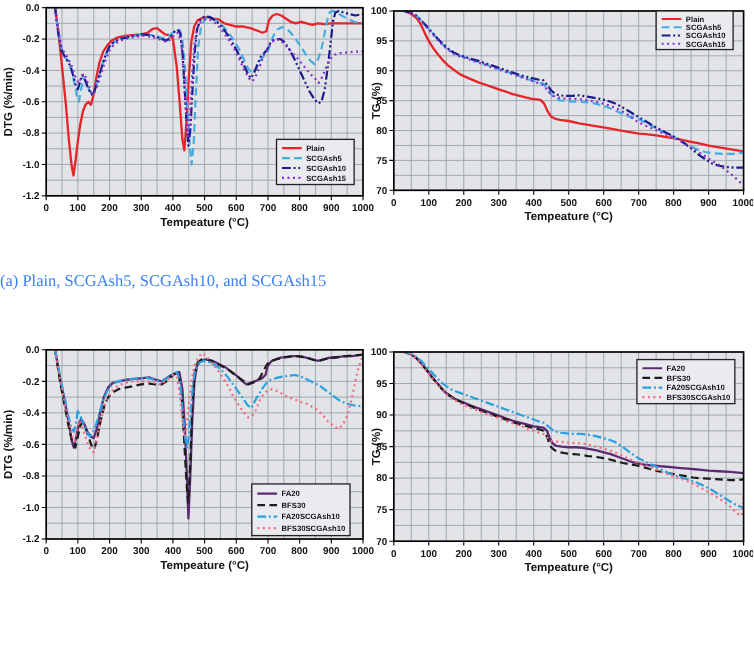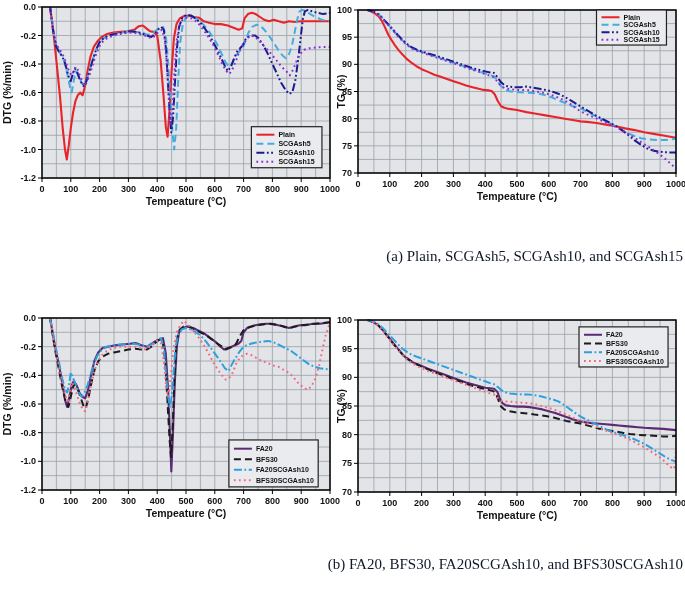--- a/index.html
+++ b/index.html
@@ -1,19 +1,19 @@
 <!DOCTYPE html>
 <html><head>
 <meta charset="utf-8">
 <style>
   html,body{margin:0;padding:0;background:#fff;}
   .figure{position:relative;width:685px;height:589px;background:#ffffff;overflow:hidden;}
   .chart{position:absolute;}
-  .caption{position:absolute;left:0;width:683px;text-align:right;
-           font-family:"Liberation Serif",serif;font-size:15px;color:#0f172a;}
+  .caption{position:absolute;left:0;width:683px;text-align:left;
+           font-family:"Liberation Serif",serif;font-size:15px;color:#3b82f6;}
   svg text{font-family:"Liberation Sans",sans-serif;fill:#121212;}
   .t-tick{font-size:9px;font-weight:700;}
   .t-axis{font-size:10.5px;font-weight:700;}
   .t-leg{font-size:7px;font-weight:700;}
 </style>
 </head>
 <body>
 
 <div class="figure">
   <div class="chart" style="left: 0px; top: 0px; width: 342px; height: 230px;"><svg width="342" height="230" viewBox="0 0 342 230">
@@ -386,14 +386,13 @@
         <rect x="244.01" y="26.88" width="89.04" height="40.076" fill="#e9ebee" stroke="#222222" stroke-width="1.2"></rect>
         <line x1="249.01" y1="34.7645" x2="267.01" y2="34.7645" stroke="#5c2a73" stroke-width="2"></line>
         <text x="271.01" y="37.2645" class="t-leg">FA20</text>
         <line x1="249.01" y1="43.533500000000004" x2="267.01" y2="43.533500000000004" stroke="#1c1c1c" stroke-width="2" stroke-dasharray="7,4"></line>
         <text x="271.01" y="46.033500000000004" class="t-leg">BFS30</text>
         <line x1="249.01" y1="52.3025" x2="267.01" y2="52.3025" stroke="#2da0e0" stroke-width="2" stroke-dasharray="8,2.5,1.8,2.5"></line>
         <text x="271.01" y="54.8025" class="t-leg">FA20SCGAsh10</text>
         <line x1="249.01" y1="61.0715" x2="267.01" y2="61.0715" stroke="#f5697f" stroke-width="2" stroke-dasharray="1.8,3.2"></line>
         <text x="271.01" y="63.5715" class="t-leg">BFS30SCGAsh10</text>
       </svg></div>
-  <div class="caption" style="top: 556px;">(b) FA20, BFS30, FA20SCGAsh10, and BFS30SCGAsh10</div>
 </div>
 
 </body></html>

